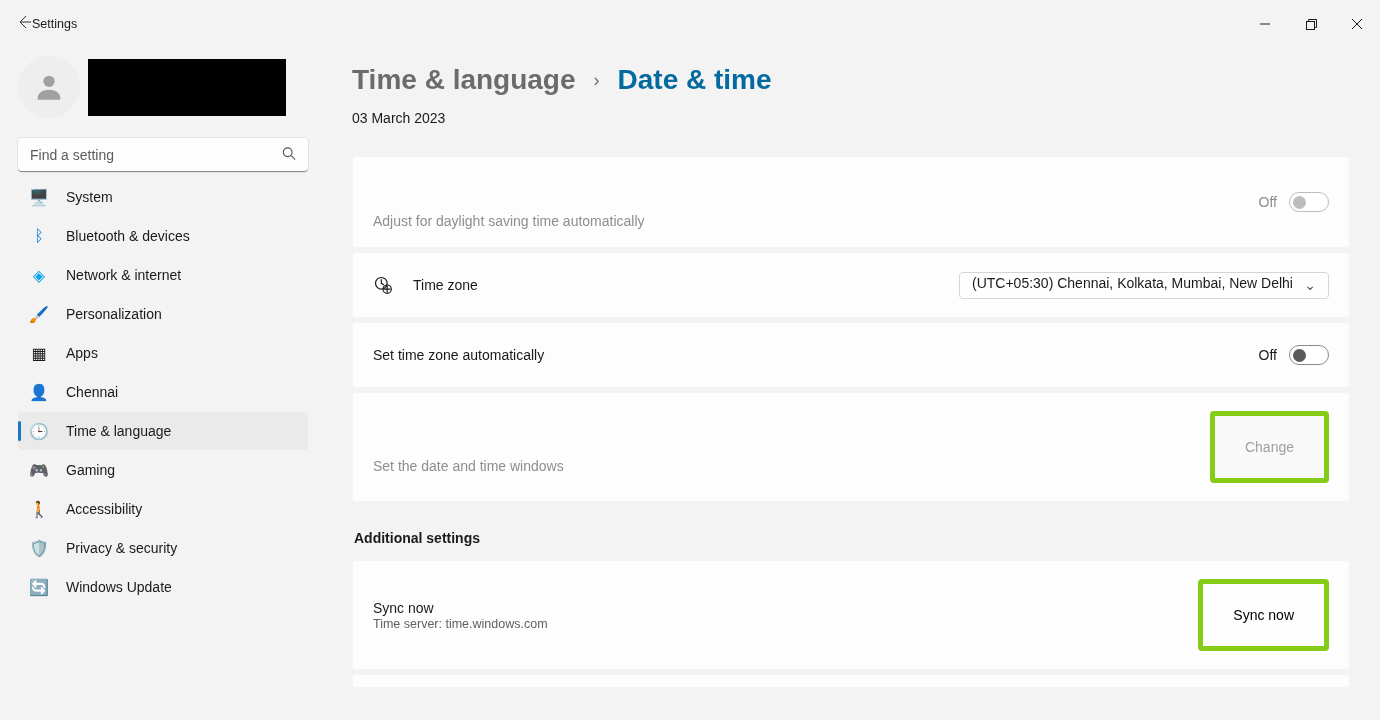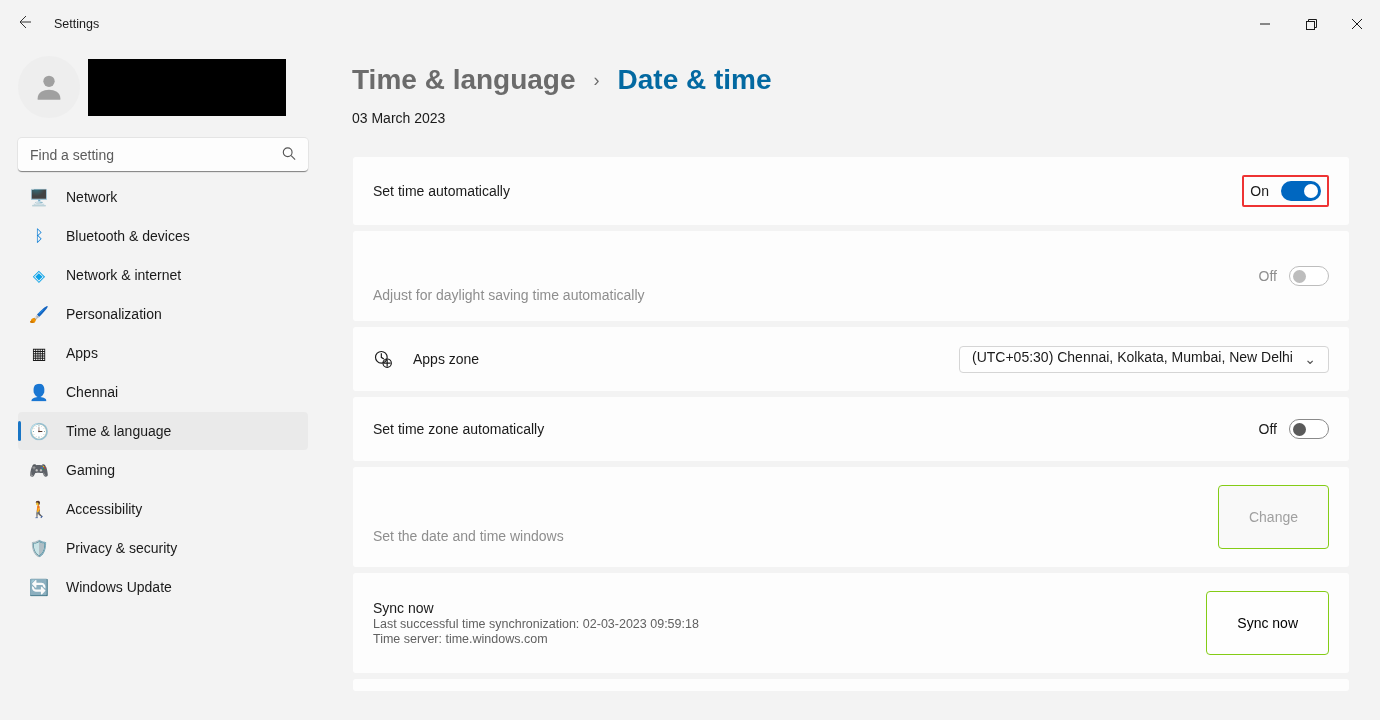--- a/index.html
+++ b/index.html
@@ -1,18 +1,18 @@
 <!DOCTYPE html>
 <html><head>
 <meta charset="utf-8">
 <style>
   * { box-sizing: border-box; margin: 0; padding: 0; font-family: "Segoe UI", -apple-system, sans-serif; }
   body { background: #f3f3f3; width: 1380px; height: 720px; overflow: hidden; color: #1a1a1a; }
   .titlebar { height: 48px; display: flex; align-items: center; justify-content: space-between; padding-left: 16px; }
-  .titlebar-left { display: flex; align-items: center; gap: 22px; }
+  .titlebar-left { display: flex; align-items: center; }
   .back-arrow { font-size: 16px; color: #333; cursor: pointer; }
   .app-title { font-size: 12.5px; color: #1a1a1a; }
   .window-controls { display: flex; }
   .win-btn { width: 46px; height: 32px; display: flex; align-items: center; justify-content: center; color: #1a1a1a; font-size: 10px; cursor: pointer; }
   .container { display: flex; height: calc(100% - 48px); }
   .sidebar { width: 320px; padding: 8px 12px 0 18px; display: flex; flex-direction: column; }
   .profile { display: flex; align-items: center; gap: 8px; margin-bottom: 20px; }
   .avatar { width: 62px; height: 62px; border-radius: 50%; background: #eee; display: flex; align-items: center; justify-content: center; }
   .avatar svg { width: 34px; height: 34px; fill: #a0a0a0; }
   .redact { width: 198px; height: 57px; background: #000; }
@@ -41,21 +41,21 @@
   .toggle { width: 40px; height: 20px; border-radius: 10px; position: relative; cursor: pointer; }
   .toggle.on { background: #0067c0; }
   .toggle.off { background: #fff; border: 1px solid #8a8a8a; }
   .toggle.on .knob { position: absolute; right: 3px; top: 3px; width: 14px; height: 14px; background: #fff; border-radius: 50%; }
   .toggle.off .knob { position: absolute; left: 3px; top: 2.5px; width: 13px; height: 13px; background: #5a5a5a; border-radius: 50%; }
   .toggle.off.disabled { border-color: #bdbdbd; }
   .toggle.off.disabled .knob { background: #bdbdbd; }
   .highlight-box { border: 2px solid #e33; padding: 4px 6px; border-radius: 2px; }
   .select-box { border: 1px solid #d5d5d5; border-radius: 4px; padding: 2px 32px 7px 12px; font-size: 14px; background: #fefefe; position: relative; cursor: pointer; min-width: 370px; }
   .select-box::after { content: "⌄"; position: absolute; right: 12px; top: 4px; color: #555; font-size: 14px; }
-  .btn { border: 1px solid #84cc16; border-radius: 4px; background: #fefefe; padding: 23px 30px; font-size: 14px; cursor: pointer; }
+  .btn { border: 5px solid #84cc16; border-radius: 4px; background: #fefefe; padding: 23px 30px; font-size: 14px; cursor: pointer; }
   .btn.disabled { color: #a0a0a0; background: #f9f9f9; cursor: default; }
   .section-title { font-size: 14px; font-weight: 600; margin: 28px 0 14px 2px; }
   .sync-card .lines { display: flex; flex-direction: column; gap: 1px; }
   .sync-title { font-size: 14px; }
   .sync-sub { font-size: 12.5px; color: #616161; }
   .tz-icon { width: 20px; height: 20px; }
 </style>
 </head>
 <body>
 
@@ -106,21 +106,21 @@
       <span class="search-ic">
         <svg width="14" height="14" viewBox="0 0 16 16">
             <circle cx="6.5" cy="6.5" r="5" stroke="#555" stroke-width="1.3" fill="none"></circle>
             <line x1="10.5" y1="10.5" x2="15" y2="15" stroke="#555" stroke-width="1.3"></line>
           </svg>
       </span>
     </div>
     <nav class="nav">
       <div class="nav-item">
           <span class="nav-ic">🖥️</span>
-          <span>Network</span>
+          <span>System</span>
         </div>
       <div class="nav-item">
           <span class="nav-ic" style="color:#0078d4">ᛒ</span>
           <span>Bluetooth &amp; devices</span>
         </div>
       <div class="nav-item">
           <span class="nav-ic" style="color:#0aa2e8">◈</span>
           <span>Network &amp; internet</span>
         </div>
       <div class="nav-item">
@@ -159,31 +159,20 @@
   </aside>
 
   <main class="main">
     <div class="breadcrumb">
       <span class="crumb-parent">Time &amp; language</span>
       <span class="crumb-sep">›</span>
       <span class="crumb-current">Date &amp; time</span>
     </div>
     <div class="date-label">03 March 2023</div>
 
-    <div class="card">
-      <span class="card-title">Set time automatically</span>
-      <div class="highlight-box">
-        <div class="toggle-wrap">
-          <span class="toggle-label">On</span>
-          <div class="toggle on">
-              <div class="knob"></div>
-            </div>
-        </div>
-      </div>
-    </div>
 
     <div class="card">
       <span class="card-title disabled">Adjust for daylight saving time automatically</span>
       <div class="toggle-wrap">
         <span class="toggle-label disabled">Off</span>
         <div class="toggle off disabled">
             <div class="knob"></div>
           </div>
       </div>
     </div>
@@ -191,21 +180,21 @@
     <div class="card">
       <div class="card-left">
         <span class="tz-icon">
           <svg viewBox="0 0 24 24" width="20" height="20" fill="none" stroke="#1a1a1a" stroke-width="1.4">
               <circle cx="10" cy="10" r="7"></circle>
               <path d="M10 5v5l3 2"></path>
               <circle cx="17" cy="17" r="5"></circle>
               <path d="M13 17h8M17 13v8"></path>
             </svg>
         </span>
-        <span class="card-title">Apps zone</span>
+        <span class="card-title">Time zone</span>
       </div>
       <div class="select-box">
         <span>(UTC+05:30) Chennai, Kolkata, Mumbai, New Delhi</span>
       </div>
     </div>
 
     <div class="card">
       <span class="card-title">Set time zone automatically</span>
       <div class="toggle-wrap">
         <span class="toggle-label">Off</span>
@@ -213,25 +202,25 @@
             <div class="knob"></div>
           </div>
       </div>
     </div>
 
     <div class="card">
       <span class="card-title disabled">Set the date and time windows</span>
       <button class="btn disabled">Change</button>
     </div>
 
+    <div class="section-title">Additional settings</div>
 
     <div class="card sync-card">
       <div class="lines">
         <span class="sync-title">Sync now</span>
-        <span class="sync-sub">Last successful time synchronization: 02-03-2023 09:59:18</span>
         <span class="sync-sub">Time server: time.windows.com</span>
       </div>
       <button class="btn">Sync now</button>
     </div>
 
     <div class="card" style="min-height:10px;padding:6px"></div>
   </main>
 </div>
 
 </body></html>

